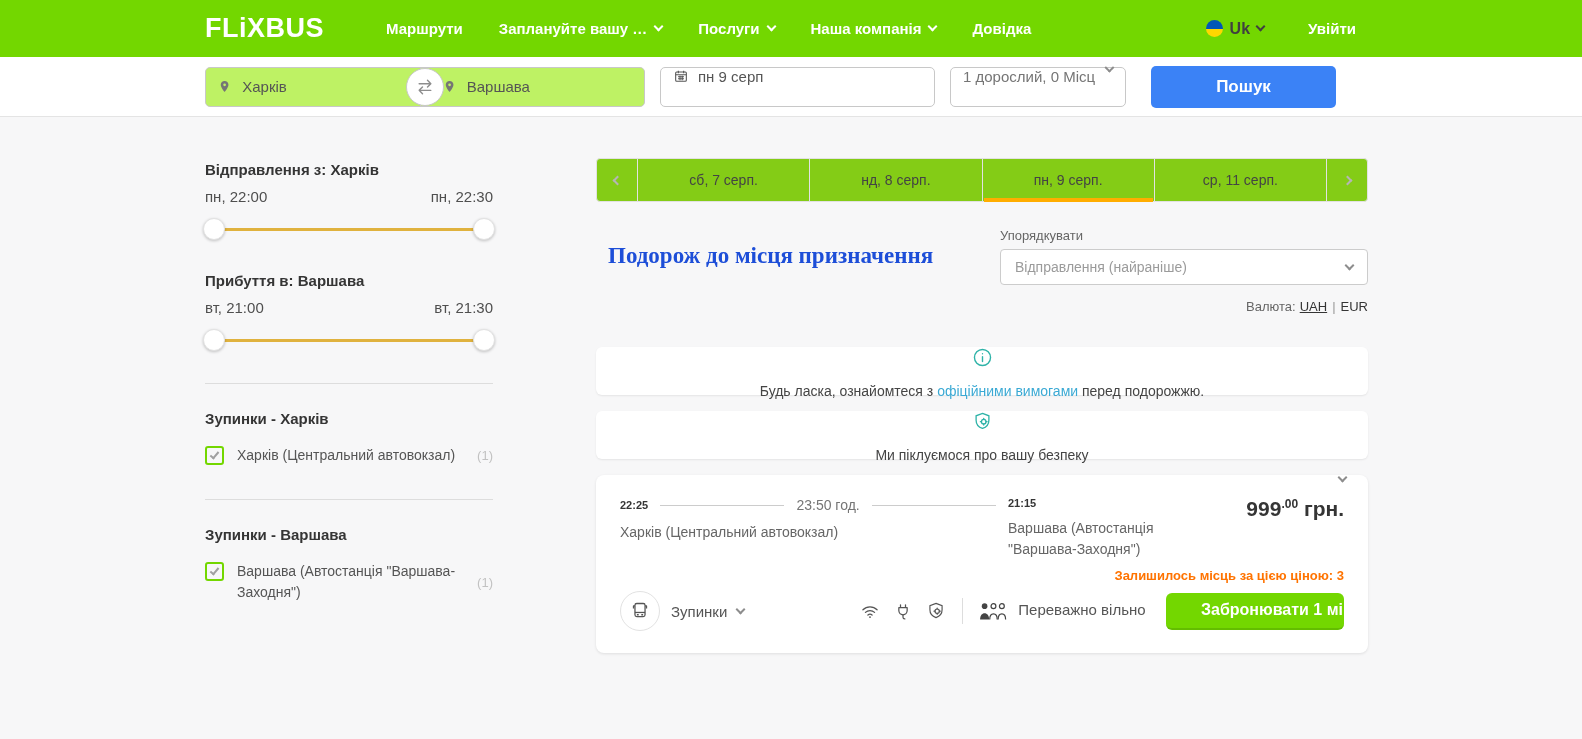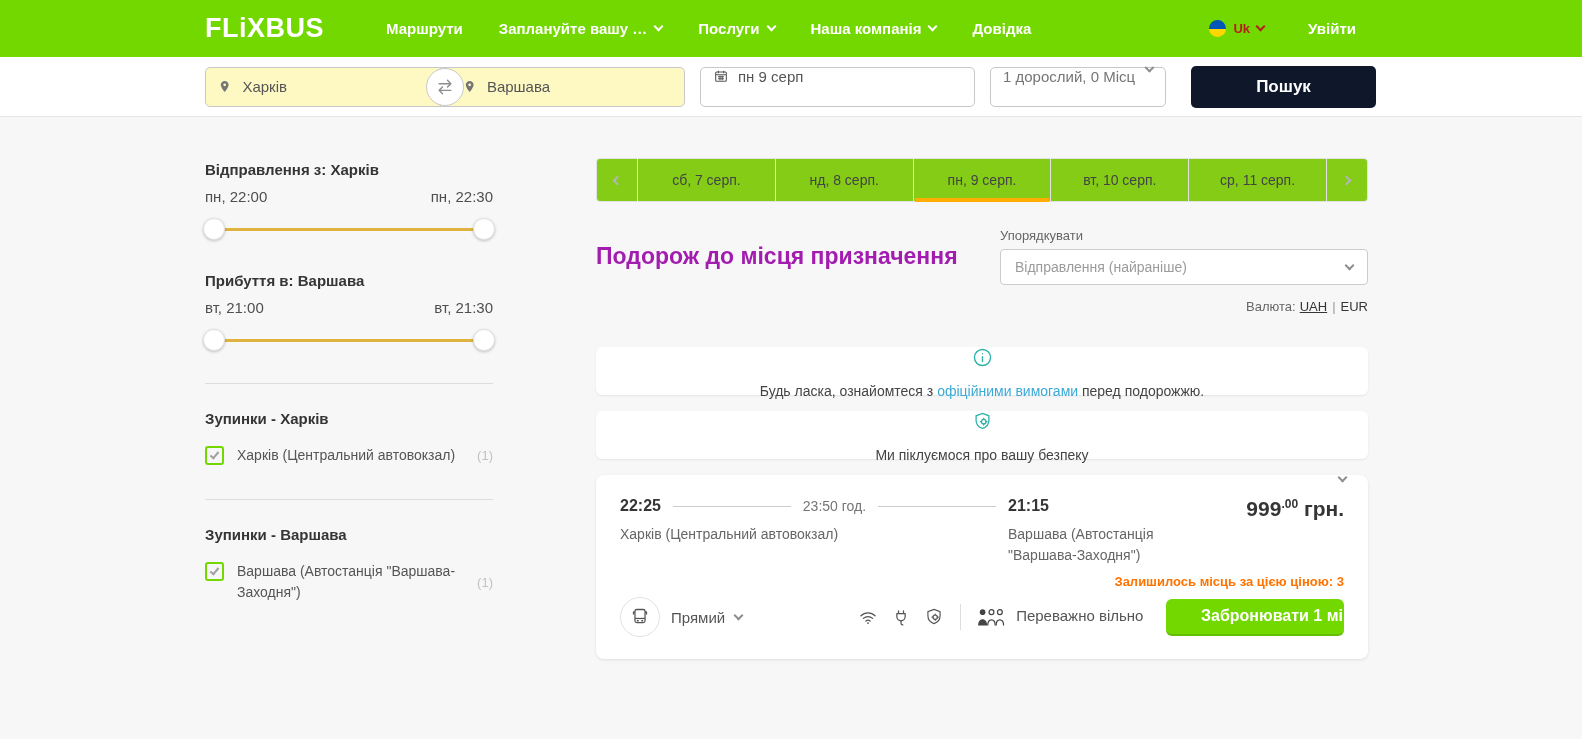--- a/index.html
+++ b/index.html
@@ -12,38 +12,38 @@
   .inner { width:1190px; margin:0 auto; height:100%; }
 
   
   .topbar { height:57px; background:#73d700; }
   .topbar .inner { display:flex; align-items:center; }
   .logo { color:#fff; font-size:27px; font-weight:700; letter-spacing:.5px; margin-left:9px; cursor:pointer; }
   .nav { display:flex; gap:36px; margin-left:62px; }
   .nav-item { color:#fff; font-size:15px; font-weight:700; display:flex; align-items:center; gap:8px; cursor:pointer; white-space:nowrap; }
   .chev { display:inline-block; width:7px; height:7px; border-right:2px solid currentColor; border-bottom:2px solid currentColor; transform:rotate(45deg); margin-top:-4px; }
   .top-right { margin-left:auto; margin-right:30px; display:flex; align-items:center; gap:44px; }
-  .lang { display:flex; align-items:center; gap:7px; color:#b91c1c; font-weight:700; font-size:13px; cursor:pointer; }
+  .lang { display:flex; align-items:center; gap:7px; color:#404040; font-weight:700; font-size:16px; cursor:pointer; }
   .flag { width:17px; height:17px; border-radius:50%; background:linear-gradient(#0057b7 50%, #ffd700 50%); }
   .login { color:#fff; font-weight:700; font-size:15px; cursor:pointer;text-align:right; }
 
   
   .searchband { height:60px; background:#fff; border-bottom:1px solid #e4e4e4; }
   .searchband .inner { display:flex; align-items:center; padding-left:9px; }
-  .loc-group { position:relative; display:flex; width:480px; height:40px; border:1px solid #c8c8c8; border-radius:5px; background:#fef9c3; }
+  .loc-group { position:relative; display:flex; width:440px; height:40px; border:1px solid #c8c8c8; border-radius:5px; background:#bef264; }
   .loc-cell { flex:1; display:flex; align-items:center; gap:9px; padding:0 12px; }
   .loc-cell + .loc-cell { border-left:1px solid #c8c8c8; padding-left:22px; }
   .loc-cell input { border:none; outline:none; width:100%; background:transparent; color:#555; font:15px "Liberation Sans", sans-serif; }
   .swap { position:absolute; left:50%; top:50%; transform:translate(-50%,-50%); width:38px; height:38px; border-radius:50%; background:#fff; border:1px solid #c8c8c8; display:flex; align-items:center; justify-content:center; cursor:pointer; color:#8d8d8d; }
   .field { height:40px; border:1px solid #c8c8c8; border-radius:5px; background:#fff; display:flex; align-items:flex-start; padding:0 12px; gap:9px; cursor:pointer; }
   .date-field { width:275px; margin-left:15px; color:#555; font-size:15px; }
   .pax-field { width:176px; margin-left:15px; color:#757575; font-size:15px; justify-content:space-between; }
   .pax-field .txt { white-space:nowrap; overflow:hidden; }
   .pax-field .chev, .sort-select .chev, .b-chev .chev, .direct .chev { border-color:#8d8d8d; }
-  .search-btn { width:185px; height:42px; margin-left:25px; background:#0f172a; border:none; border-radius:5px; color:#fff; font-size:17px; font-weight:700; font-family:inherit; cursor:pointer; }
+  .search-btn { width:185px; height:42px; margin-left:25px; background:#3b82f6; border:none; border-radius:5px; color:#fff; font-size:17px; font-weight:700; font-family:inherit; cursor:pointer; }
 
   
   .content { display:flex; padding-left:9px; }
   .sidebar { width:288px; margin-top:44px; margin-right:103px; flex:none; }
   .main { width:772px; margin-top:41px; flex:none; }
 
   
   .f-title { font-size:15px; font-weight:700; color:#353535; margin-bottom:10px; }
   .range-labels { display:flex; justify-content:space-between; font-size:15px; color:#4f4f4f; margin-bottom:13px; }
   .slider { position:relative; height:22px; }
@@ -63,42 +63,42 @@
   .datebar { display:flex; height:44px; background:#84cc16; border:1px solid #e2e2e2; border-radius:4px; }
   .datebar .arrow { width:40px; display:flex; align-items:center; justify-content:center; cursor:pointer; }
   .arrow .chev { border-color:#b5b5b5; margin-top:0; }
   .chev-left { transform:rotate(135deg); } .chev-right { transform:rotate(-45deg); }
   .date-tab { flex:1; display:flex; align-items:center; justify-content:center; font-size:14px; color:#444; border-left:1px solid #e2e2e2; cursor:pointer; position:relative; }
   .date-tab.last { border-right:1px solid #e2e2e2; }
   .date-tab.active::after { content:""; position:absolute; left:1px; right:1px; bottom:-1px; height:4px; background:#ffad00; }
 
   
   .results-head { display:flex; margin-top:26px; align-items:flex-start; justify-content:space-between; }
-  h1.title { font-size:23px; font-weight:700; color:#a21caf; margin:15px 0 0; }
+  h1.title { font-size:23px; font-weight:700; color:#1d4ed8; margin:15px 12px 0;font-family:Liberation Serif, serif; }
   .sortbox { width:368px; }
   .sort-label { font-size:13px; color:#666; margin-bottom:6px; }
   .sort-select { height:36px; border:1px solid #ccc; border-radius:4px; background:#fff; display:flex; align-items:center; justify-content:space-between; padding:0 14px; font-size:14px; color:#9b9b9b; cursor:pointer; }
   .currency { margin-top:14px; text-align:right; font-size:13px; color:#666; }
   .cur-active { color:#353535; text-decoration:underline; margin-left:4px; cursor:pointer; }
   .cur-sep { color:#999; margin:0 5px; }
   .cur-other { color:#353535; cursor:pointer; }
 
   
   .banner { background:#fff; border-radius:6px; box-shadow:0 1px 2px rgba(0,0,0,.08); display:flex; align-items:center; gap:15px; padding:0 18px; height:48px; margin-top:16px; font-size:14px; color:#444;flex-direction:column; }
   .banner.first { margin-top:33px; }
   .bicon { color:#2fb3a8; flex:none; display:flex; }
   .link { color:#3aa9d4; cursor:pointer; }
   .b-chev { margin-left:auto; cursor:pointer; display:flex; padding-right:4px; }
 
   
   .trip-card { background:#fff; border-radius:8px; box-shadow:0 1px 3px rgba(0,0,0,.1); margin-top:16px; padding:22px 24px 22px; }
   .trip-top { display:flex; align-items:flex-start; }
   .col-dep { flex:0 0 388px; }
   .timeline { display:flex; align-items:center; }
-  .t { font-size:16px; font-weight:700; color:#353535; }
+  .t { font-size:11px; font-weight:700; color:#353535; }
   .dashline { flex:1; height:1px; background:#ccc; margin:0 12px; }
   .duration { font-size:14px; color:#757575; white-space:nowrap; }
   .stopname { font-size:14px; color:#666; margin-top:9px; line-height:1.5; }
   .col-arr { flex:0 0 215px; }
   .col-arr .stopname { max-width:168px; }
   .col-price { flex:1; text-align:right; font-size:21px; font-weight:700; color:#353535; white-space:nowrap; }
   .col-price sup { font-size:12px; }
   .seats-note { text-align:right; color:#ff7300; font-size:13px; font-weight:600; margin-top:8px; }
   .trip-bottom { display:flex; align-items:center; margin-top:8px; }
   .bus-circle { width:40px; height:40px; border:1px solid #e2e2e2; border-radius:50%; display:flex; align-items:center; justify-content:center; color:#555; flex:none; }
@@ -241,21 +241,20 @@
 
   <div class="main">
 
     <div class="datebar">
       <div class="arrow">
           <span class="chev chev-left"></span>
         </div>
       <div class="date-tab">сб, 7 серп.</div>
       <div class="date-tab">нд, 8 серп.</div>
       <div class="date-tab active">пн, 9 серп.</div>
-      <div class="date-tab">вт, 10 серп.</div>
       <div class="date-tab last">ср, 11 серп.</div>
       <div class="arrow">
           <span class="chev chev-right"></span>
         </div>
     </div>
 
     <div class="results-head">
       <h1 class="title">Подорож до місця призначення</h1>
       <div class="sortbox">
         <div class="sort-label">Упорядкувати</div>
@@ -320,21 +319,21 @@
       <div class="trip-bottom">
         <div class="bus-circle">
           <svg width="22" height="22" viewBox="0 0 24 24" fill="none" stroke="currentColor" stroke-width="1.4" stroke-linejoin="round">
             <rect x="6.5" y="3.8" width="11" height="14.4" rx="2"></rect>
               <path d="M6.5 13.6h11"></path>
               <path d="M8.6 16.1h2M13.4 16.1h2"></path>
               <path d="M6.5 6.5H4.9v2.8M17.5 6.5h1.6v2.8"></path>
           </svg>
         </div>
         <div class="direct">
-          <span>Прямий</span>
+          <span>Зупинки</span>
           <span class="chev"></span>
         </div>
         <div class="amenities">
           <svg width="20" height="20" viewBox="0 0 24 24" fill="none" stroke="currentColor" stroke-width="1.5" stroke-linecap="round">
             <path d="M3.5 10.5a12 12 0 0 1 17 0M6.5 13.7a8 8 0 0 1 11 0M9.5 16.8a4 4 0 0 1 5 0"></path>
               <circle cx="12" cy="19.3" r="1.1" fill="currentColor" stroke="none"></circle>
           </svg>
           <svg width="20" height="20" viewBox="0 0 24 24" fill="none" stroke="currentColor" stroke-width="1.5" stroke-linecap="round" stroke-linejoin="round">
             <path d="M9 8V4.5M15 8V4.5M7 8h10v3.5a5 5 0 0 1-10 0z"></path>
               <path d="M12 16.5v3c0 1.2 1 2 2.2 2"></path>

